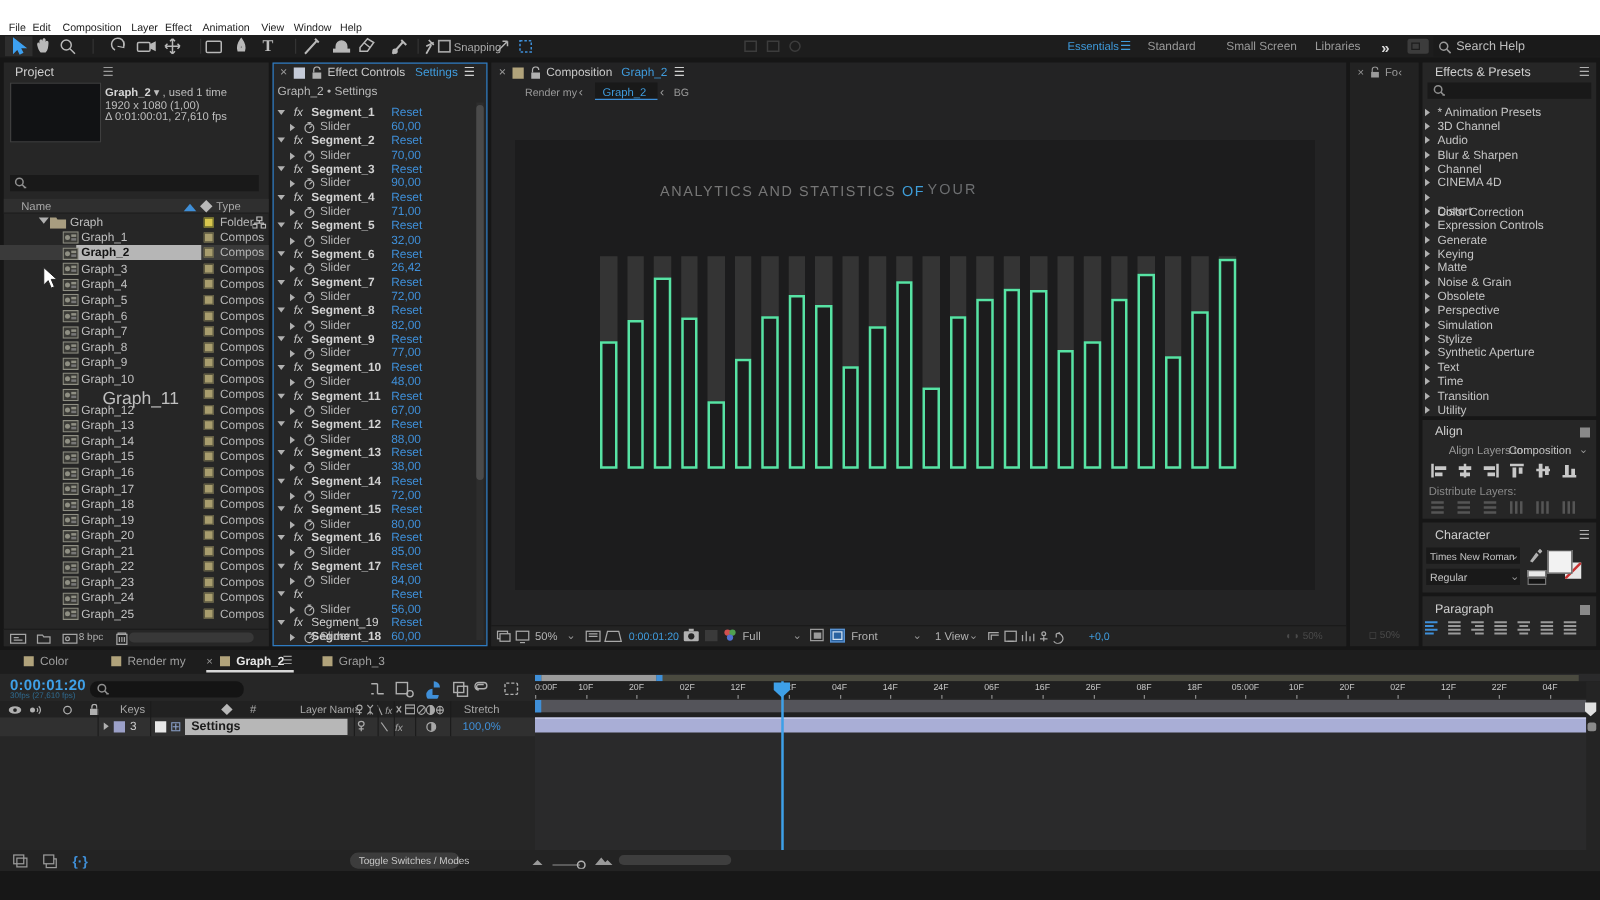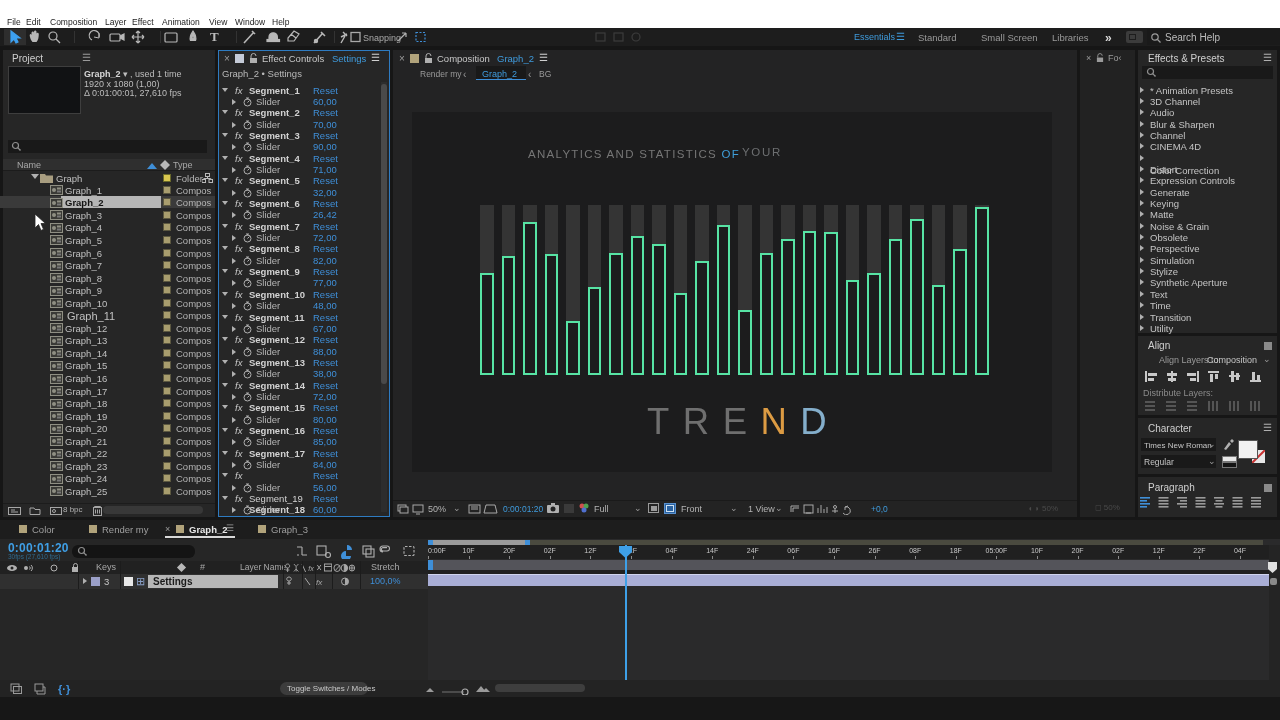--- a/index.html
+++ b/index.html
@@ -214,21 +214,21 @@
 <div style="position:absolute;left:65px;top:297.7px;color:#c0c0c0;font-size:9.5px;font-weight:400;white-space:nowrap;">Graph_10</div>
 <div class="abs" style="left:163px;top:298.7px;width:8px;height:8px;background:#a89d6e;border:1px solid #5c5840;"></div>
 <div style="position:absolute;left:176px;top:297.7px;color:#b5b5b5;font-size:9.5px;font-weight:400;white-space:nowrap;">Compos</div>
 <svg class="abs" style="left:50px;top:310.75px" width="13" height="10" viewBox="0 0 13 10">
       <rect x="0" y="0" width="13" height="10" fill="#8f8f83"></rect>
       <rect x="1" y="1" width="11" height="8" fill="#3a3a36"></rect>
       <circle cx="4" cy="5" r="2" fill="#8f8f83"></circle>
       <rect x="7" y="2.5" width="4" height="2" fill="#8f8f83"></rect>
       <rect x="7" y="5.5" width="4" height="2" fill="#777"></rect>
     </svg>
-<div style="position:absolute;left:67px;top:310.25px;color:#c0c0c0;font-size:11px;font-weight:400;white-space:nowrap;">Graph_11</div>
+<div style="position:absolute;left:82px;top:310.25px;color:#c0c0c0;font-size:14px;font-weight:400;white-space:nowrap;">Graph_11</div>
 <div class="abs" style="left:163px;top:311.25px;width:8px;height:8px;background:#a89d6e;border:1px solid #5c5840;"></div>
 <div style="position:absolute;left:176px;top:310.25px;color:#b5b5b5;font-size:9.5px;font-weight:400;white-space:nowrap;">Compos</div>
 <svg class="abs" style="left:50px;top:323.3px" width="13" height="10" viewBox="0 0 13 10">
       <rect x="0" y="0" width="13" height="10" fill="#8f8f83"></rect>
       <rect x="1" y="1" width="11" height="8" fill="#3a3a36"></rect>
       <circle cx="4" cy="5" r="2" fill="#8f8f83"></circle>
       <rect x="7" y="2.5" width="4" height="2" fill="#8f8f83"></rect>
       <rect x="7" y="5.5" width="4" height="2" fill="#777"></rect>
     </svg>
 <div style="position:absolute;left:65px;top:322.8px;color:#c0c0c0;font-size:9.5px;font-weight:400;white-space:nowrap;">Graph_12</div>
@@ -666,21 +666,20 @@
 <div class="abs" style="left:910.4px;top:205.0px;width:13.5px;height:13.6px;background:#343434;"></div>
 <div class="abs" style="left:910.4px;top:218.6px;width:13.5px;height:156.4px;border:2px solid #57e3a4;background:#1c1c1d;"></div>
 <div class="abs" style="left:931.9px;top:205.0px;width:13.5px;height:79.9px;background:#343434;"></div>
 <div class="abs" style="left:931.9px;top:284.9px;width:13.5px;height:90.1px;border:2px solid #57e3a4;background:#1c1c1d;"></div>
 <div class="abs" style="left:953.4px;top:205.0px;width:13.5px;height:44.2px;background:#343434;"></div>
 <div class="abs" style="left:953.4px;top:249.2px;width:13.5px;height:125.8px;border:2px solid #57e3a4;background:#1c1c1d;"></div>
 <div class="abs" style="left:975.0px;top:205.0px;width:13.5px;height:1.7px;background:#343434;"></div>
 <div class="abs" style="left:975.0px;top:206.7px;width:13.5px;height:168.3px;border:2px solid #57e3a4;background:#1c1c1d;"></div>
 <div style="position:absolute;left:528px;top:148px;color:#767676;font-size:11.5px;font-weight:400;white-space:nowrap;letter-spacing:1.3px;">ANALYTICS AND STATISTICS <span style="color:#3f9ed9">OF</span></div>
 <div style="position:absolute;left:742px;top:146px;color:#6c6e70;font-size:11.5px;font-weight:400;white-space:nowrap;letter-spacing:1.7px;">YOUR</div>
-<div style="position:absolute;left:647px;top:401px;color:#6f6f6f;font-size:36.5px;font-weight:400;white-space:nowrap;letter-spacing:13.5px;"><span style="color:#6f6f6f">TRE</span><span style="color:#dc9b43">N</span><span style="color:#84aecb">D</span></div>
 <div style="position:absolute;left:393px;top:500px;width:684px;height:17px;background:#232323;border-top:1px solid #1a1a1a;"></div>
 <svg class="abs" style="left:397px;top:503px" width="100" height="12" viewBox="0 0 100 12">
 <g stroke="#a8a8a8" stroke-width="1" fill="none">
 <rect x="1" y="2" width="8" height="6"></rect>
         <rect x="3" y="4" width="8" height="6" fill="#232323"></rect>
 <rect x="16" y="2" width="10" height="7"></rect>
         <path d="M19 11 l4 0"></path>
 </g>
     </svg>
 <div style="position:absolute;left:428px;top:504px;color:#b3b3b3;font-size:9px;font-weight:400;white-space:nowrap;">50%</div>

